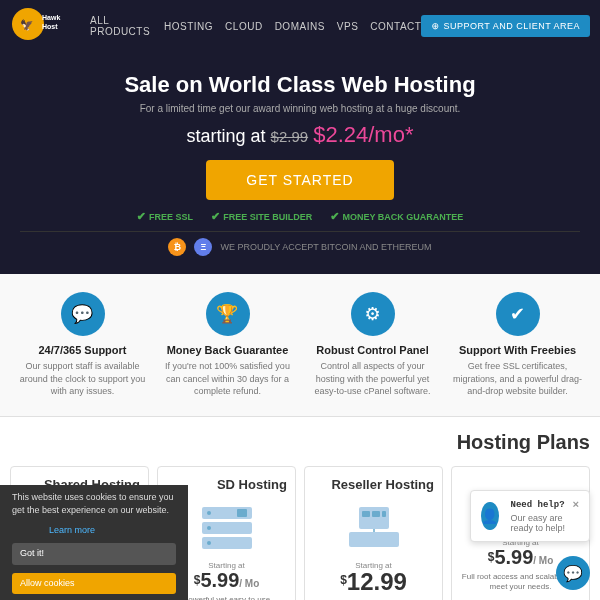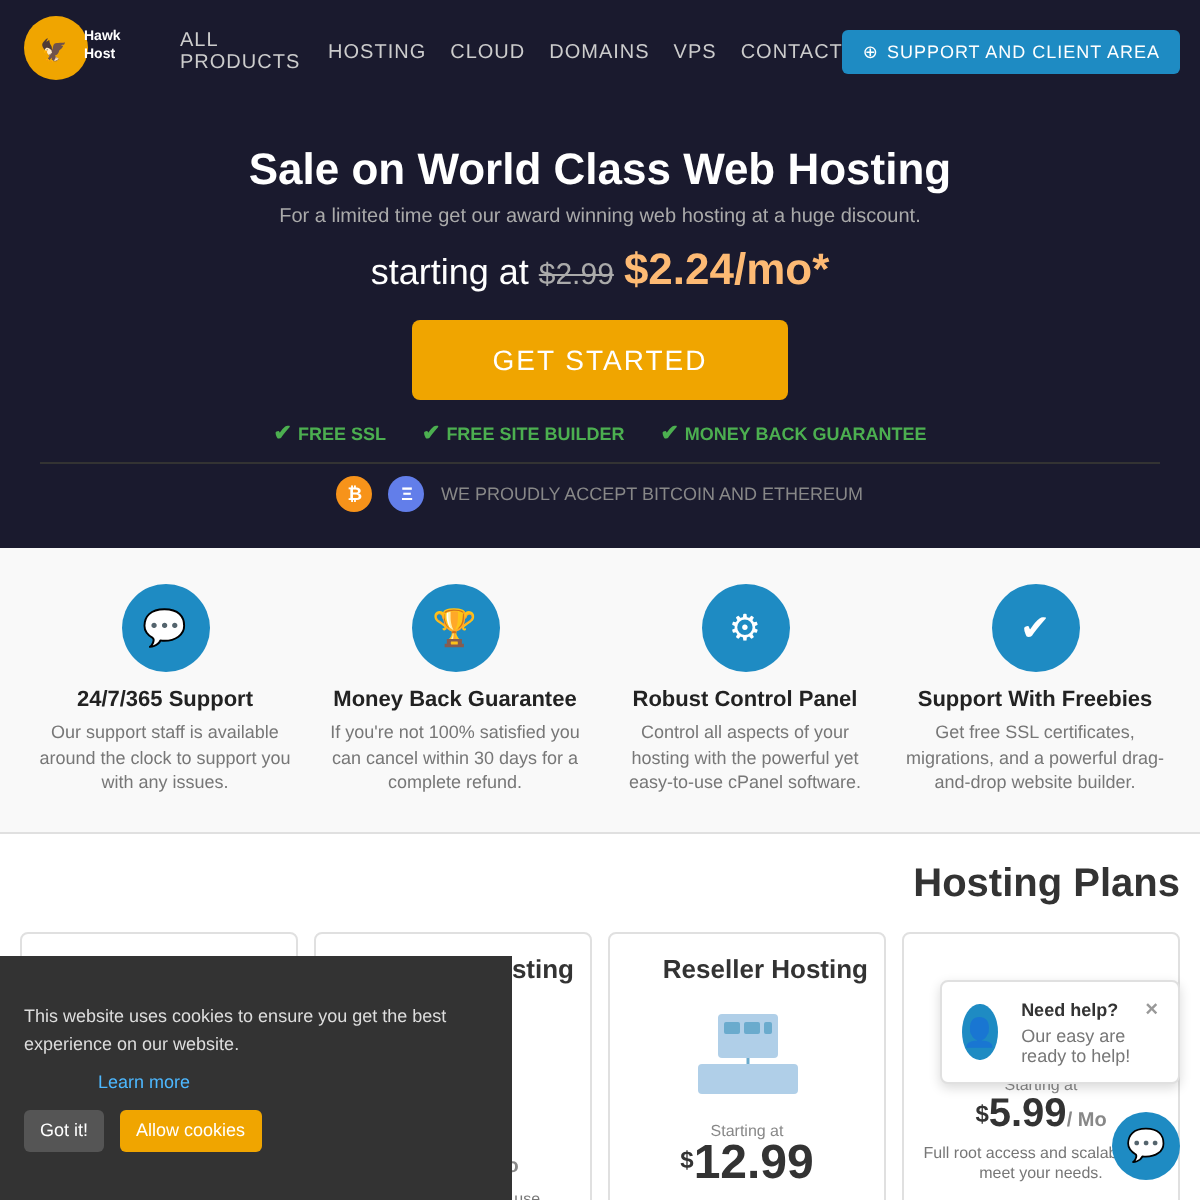--- a/index.html
+++ b/index.html
@@ -11,21 +11,21 @@
     .nav { display: flex; align-items: center; gap: 12px; flex: 1; }
     .nav-item { color: #ccc; font-size: 10px; text-transform: uppercase; cursor: pointer; letter-spacing: 0.5px; }
     .support-btn { background: #1e8bc3; color: white; font-size: 9px; padding: 6px 10px; border-radius: 3px; cursor: pointer; white-space: nowrap; text-transform: uppercase; letter-spacing: 0.5px; display: flex; align-items: center; gap: 4px; }
 
     
     .hero { background: #1a1a2e; color: white; text-align: center; padding: 20px 20px 12px; }
     .hero h1 { font-size: 22px; font-weight: bold; margin-bottom: 5px; }
     .hero-sub { font-size: 10px; color: #aaa; margin-bottom: 8px; }
     .hero-price { font-size: 18px; margin-bottom: 12px; }
     .hero-price .old { text-decoration: line-through; color: #aaa; font-size: 15px; }
-    .hero-price .new { color: #fdba74; font-size: 22px; font-weight: bold; }
+    .hero-price .new { color: #ec4899; font-size: 22px; font-weight: normal; }
     .get-started-btn { background: #f0a500; color: white; font-size: 14px; font-weight: normal; padding: 12px 40px; border-radius: 4px; cursor: pointer; display: inline-block; text-transform: uppercase; letter-spacing: 1px; margin-bottom: 10px; }
     .badges { display: flex; align-items: center; justify-content: center; gap: 18px; margin-bottom: 8px; font-size: 9px; color: #4caf50; font-weight: bold; }
     .badge-item { display: flex; align-items: center; gap: 3px; }
     .check-icon { color: #4caf50; font-size: 11px; }
     .crypto-row { display: flex; align-items: center; justify-content: center; gap: 8px; font-size: 9px; color: #888; padding: 6px 0; border-top: 1px solid #333; }
     .crypto-icon { width: 18px; height: 18px; border-radius: 50%; display: inline-flex; align-items: center; justify-content: center; font-size: 9px; font-weight: bold; }
     .btc { background: #f7931a; color: white; }
     .eth { background: #627eea; color: white; }
 
     
@@ -42,33 +42,33 @@
     .plan-card { flex: 1; background: white; border: 1px solid #e0e0e0; border-radius: 4px; padding: 10px 8px 8px; text-align: center; position: relative; }
     .plan-name { font-size: 13px; font-weight: bold; color: #333; margin-bottom: 8px; text-align: right; }
     .plan-icon { height: 55px; display: flex; align-items: center; justify-content: center; margin-bottom: 6px; }
     .plan-starting { font-size: 8px; color: #888; }
     .plan-price { font-size: 20px; font-weight: bold; color: #333; line-height: 1; }
     .plan-price .dollar { font-size: 12px; vertical-align: top; margin-top: 4px; display: inline-block; }
     .plan-price .mo { font-size: 10px; color: #888; }
     .plan-desc { font-size: 8px; color: #777; margin: 5px 0; line-height: 1.3; min-height: 22px; }
 
     
-    .cookie-banner { position: absolute; bottom: 0; left: 0; width: 256px; background: #333; color: #ddd; padding: 24px 12px; font-size: 9px; line-height: 1.5; z-index: 100; }
+    .cookie-banner { position: absolute; bottom: 0; left: 0; width: 188px; background: #333; color: #ddd; padding: 6px 12px; font-size: 9px; line-height: 1.5; z-index: 100; }
     .cookie-text { margin-bottom: 6px; }
     .cookie-link { color: #4db8ff; cursor: pointer; margin-left: 37px; }
-    .cookie-btns { display: flex; gap: 8px; margin-top: 6px; }
+    .cookie-btns { display: flex; gap: 8px; margin-top: 6px; flex-direction: column; }
     .got-it-btn { background: #555; color: white; font-size: 9px; padding: 4px 8px; border-radius: 3px; cursor: pointer; }
     .allow-btn { background: #f0a500; color: white; font-size: 9px; padding: 4px 8px; border-radius: 3px; cursor: pointer; }
 
     
     .chat-bubble { position: absolute; bottom: 10px; right: 10px; width: 34px; height: 34px; background: #1e8bc3; border-radius: 50%; display: flex; align-items: center; justify-content: center; color: white; font-size: 16px; cursor: pointer; z-index: 100; }
 
     
     .help-tooltip { position: absolute; bottom: 58px; right: 10px; background: white; border: 1px solid #e0e0e0; border-radius: 4px; padding: 8px 10px; font-size: 9px; width: 120px; z-index: 100; box-shadow: 0 2px 6px rgba(0,0,0,0.15); }
-    .help-title { font-weight: bold; color: #333; margin-bottom: 2px; display: flex; align-items: center; justify-content: space-between; }
+    .help-title { font-weight: bold; color: #333; margin-bottom: 2px; display: flex; align-items: center; justify-content: space-between; font-family: Liberation Mono, monospace; }
     .help-sub { color: #777; }
     .help-avatar { width: 28px; height: 28px; background: #1e8bc3; border-radius: 50%; display: flex; align-items: center; justify-content: center; color: white; font-size: 14px; float: left; margin-right: 6px; }
     .help-close { color: #999; cursor: pointer; font-size: 11px; }
   </style>
 </head>
 <body>
 
 <div class="header">
   <div class="logo-area">
 

